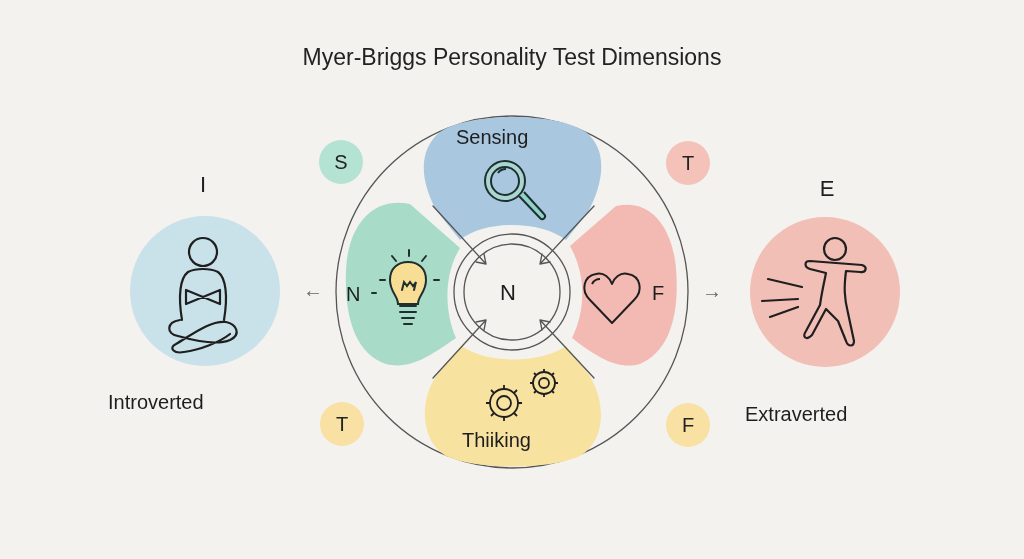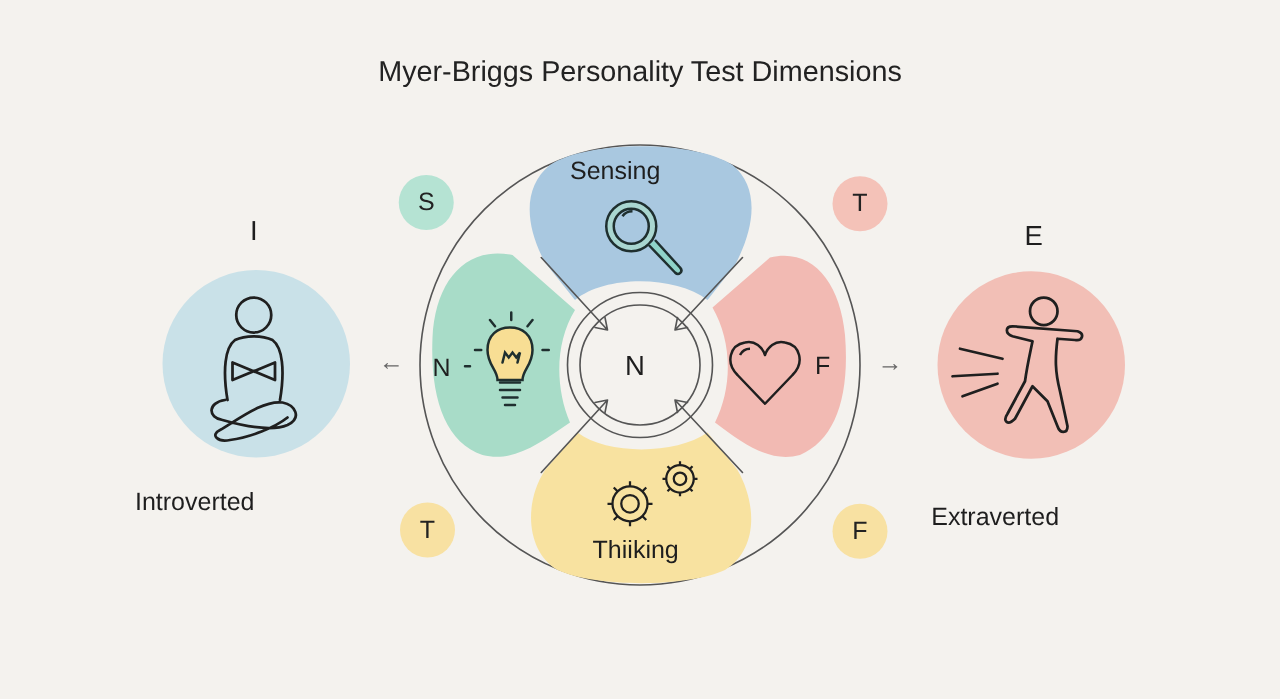--- a/index.html
+++ b/index.html
@@ -100,15 +100,15 @@
     <circle cx="504" cy="403" r="14"></circle>
       <circle cx="504" cy="403" r="7"></circle>
     <circle cx="544" cy="383" r="11"></circle>
       <circle cx="544" cy="383" r="5"></circle>
     <path d="M504 385 L504 389 M504 417 L504 421 M486 403 L490 403 M518 403 L522 403 M491 390 L494 393 M514 413 L517 416 M491 416 L494 413 M514 393 L517 390"></path>
     <path d="M544 369 L544 372 M544 394 L544 397 M530 383 L533 383 M555 383 L558 383 M534 373 L536 375 M552 391 L554 393 M534 393 L536 391 M552 375 L554 373"></path>
   </g>
 </svg>
 
 <div class="abs" style="left:456px;top:126px;width:100px;text-align:left;font-size:20px;">Sensing</div>
-<div class="abs" style="left:443px;top:429px;width:100px;text-align:right;font-size:20px;">Thiiking</div>
+<div class="abs" style="left:462px;top:429px;width:100px;text-align:left;font-size:20px;">Thiiking</div>
 <div class="abs" style="left:652px;top:282px;font-size:20px;">F</div>
 <div class="abs" style="left:500px;top:280px;font-size:22px;">N</div>
 
 </body></html>

